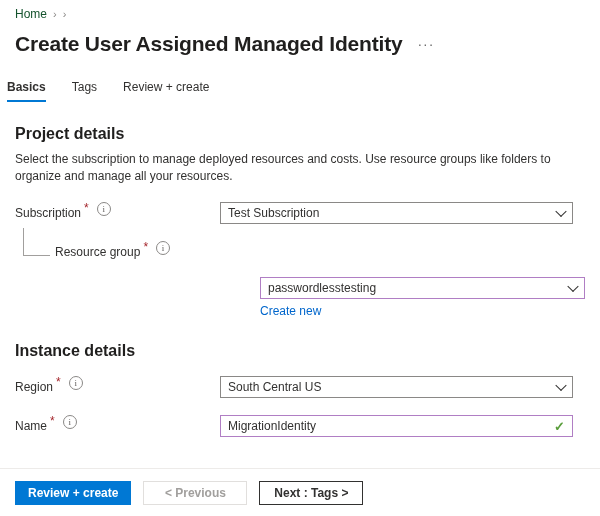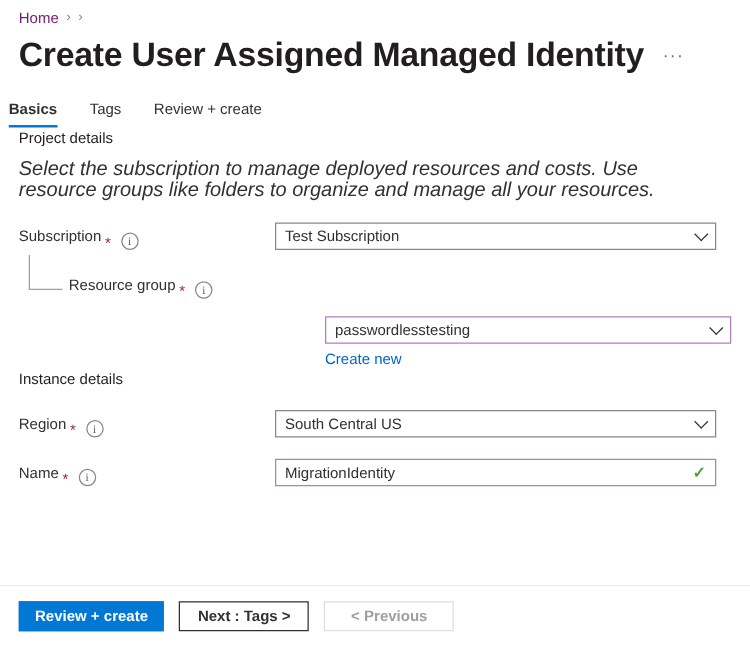--- a/index.html
+++ b/index.html
@@ -37,21 +37,21 @@
     font-size: 11px;
   }
 
   
   .title-row {
     display: flex;
     align-items: center;
     padding: 9px 0 0 15px;
   }
   .page-title {
-    font-size: 27px;
+    font-size: 21px;
     font-weight: bold;
     letter-spacing: -0.2px;
     color: #201f1e;
     line-height: 26px;
     white-space: nowrap;
   }
   .title-ellipsis {
     margin-left: 12px;
     color: #6b6b6b;
     font-size: 14px;
@@ -90,48 +90,48 @@
     bottom: 0;
     height: 2px;
     background: #0078d4;
   }
 
   
   .form-body {
     padding: 0 15px;
   }
   .section-head {
-    font-size: 12px;
-    font-weight: normal;
+    font-size: 16px;
+    font-weight: bold;
     color: #201f1e;
+    margin-top: 24px;
     line-height: 16px;
   }
   .section-desc {
-    font-size: 16px;
+    font-size: 12px;
     color: #323130;
     line-height: 17px;
     margin-top: 9px;
     max-width: 545px;
-    font-style: italic;
   }
 
   .field-row {
     display: flex;
     align-items: flex-start;
     margin-top: 17px;
     position: relative;
   }
   .field-label {
     width: 205px;
     flex: 0 0 205px;
     font-size: 12px;
     line-height: 22px;
     color: #323130;
     display: flex;
-    align-items: flex-end;
+    align-items: flex-start;
     white-space: nowrap;
   }
   .field-label.indent { padding-left: 40px; }
   .req-star {
     color: #a4262c;
     margin-left: 3px;
     font-size: 12px;
     line-height: 12px;
   }
   .info-icon {
@@ -258,21 +258,21 @@
   .btn-disabled {
     border-color: #e1dfdd;
     color: #a19f9d;
     cursor: default;
   }
 </style>
 </head>
 <body>
 
 <div class="breadcrumb">
-  <span class="crumb-link" style="color: #701a75;">Home</span>
+  <span class="crumb-link" style="color: #14532d;">Home</span>
   <span class="crumb-sep">›</span>
   <span class="crumb-sep">›</span>
 </div>
 
 <div class="title-row">
   <div class="page-title">Create User Assigned Managed Identity</div>
   <div class="title-ellipsis">···</div>
 </div>
 
 <div class="tabs">
@@ -349,15 +349,15 @@
         <span class="control-text">MigrationIdentity</span>
         <span class="checkmark" style="color: rgb(90, 158, 60); font-size: 13px; font-weight: bold;">✓</span>
       </div>
     </div>
   </div>
 
 </div>
 
 <div class="footer">
   <div class="btn btn-primary">Review + create</div>
+  <div class="btn btn-disabled">&lt; Previous</div>
   <div class="btn btn-default">Next : Tags &gt;</div>
-  <div class="btn btn-disabled">&lt; Previous</div>
 </div>
 
 </body></html>

